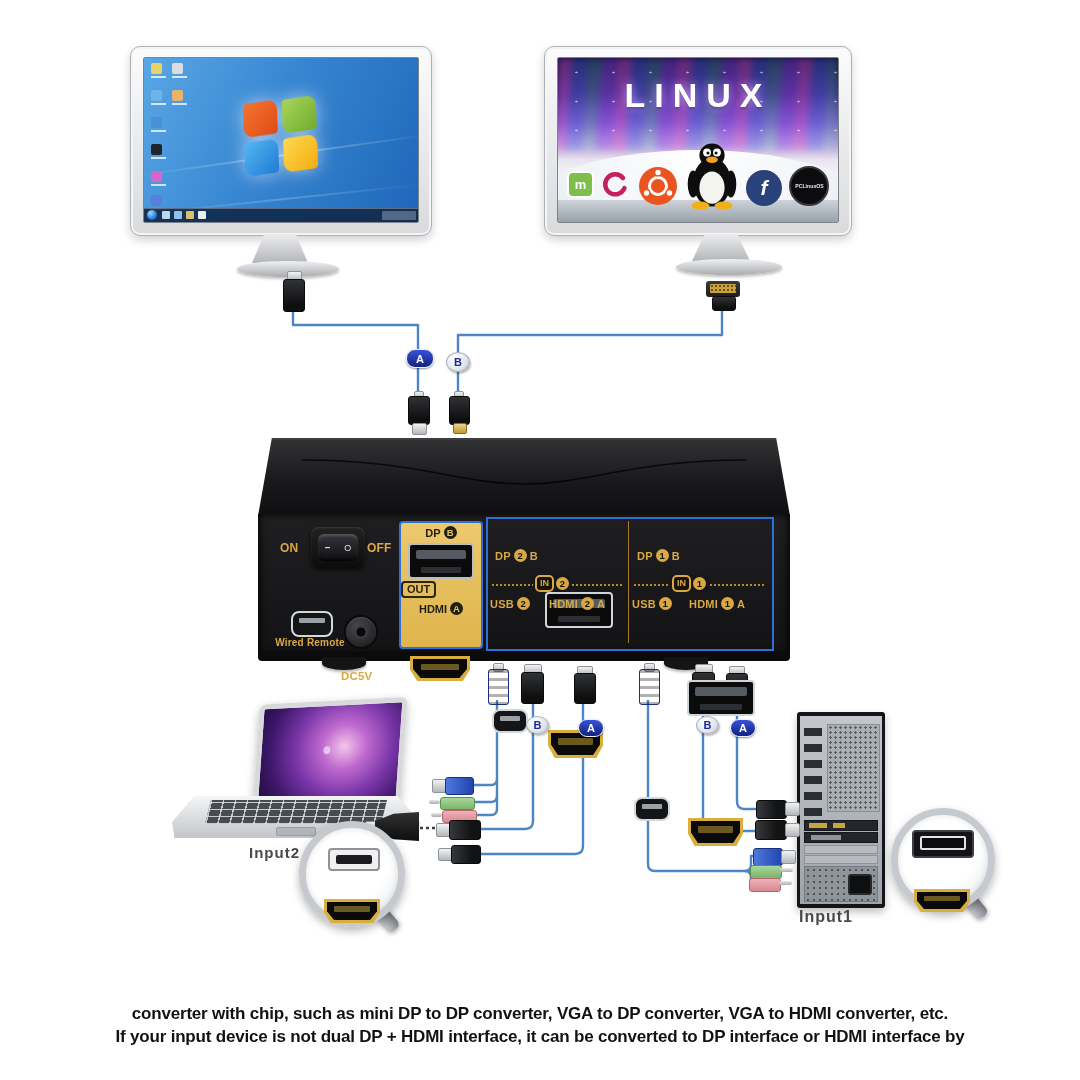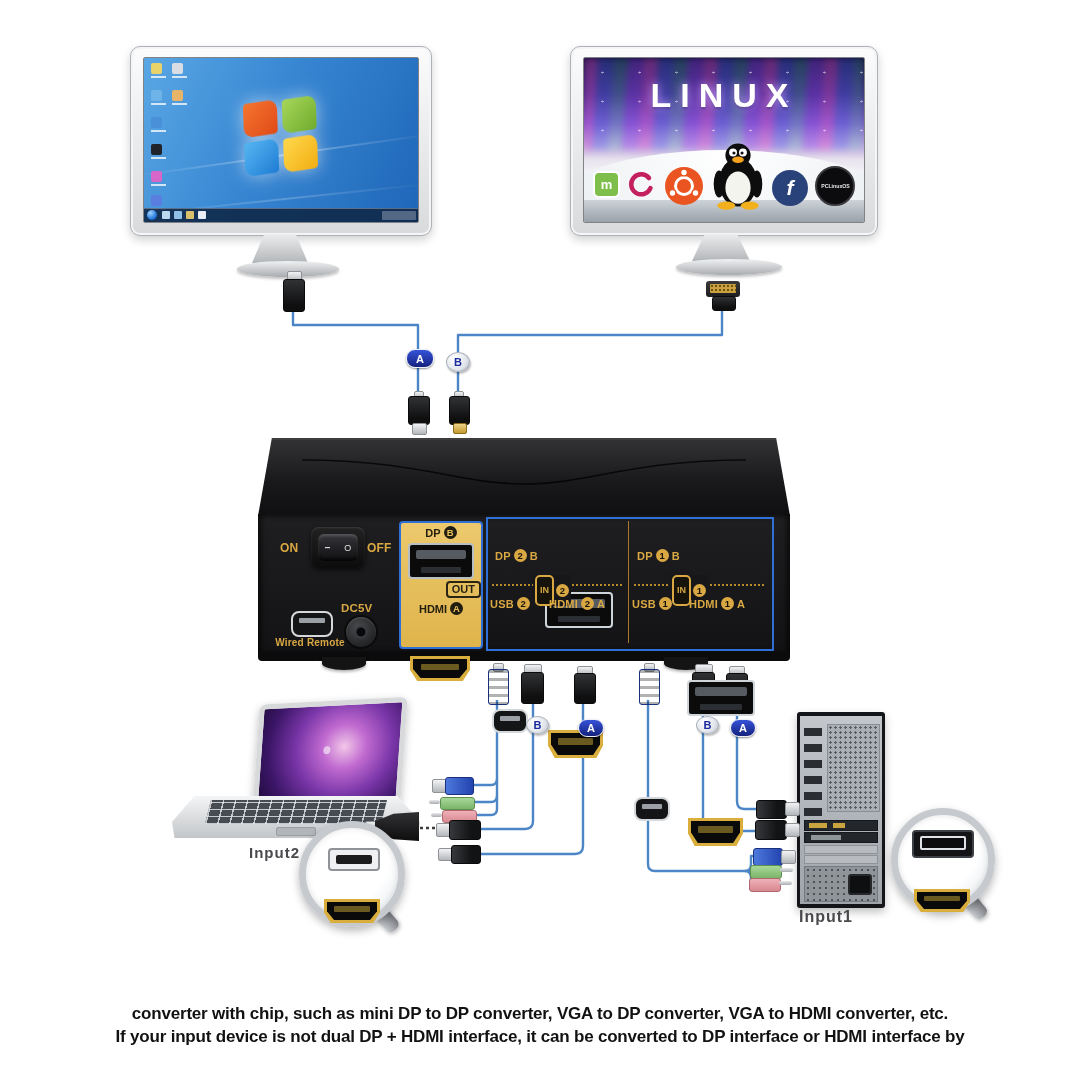--- a/index.html
+++ b/index.html
@@ -31,21 +31,21 @@
   .box-top{background:linear-gradient(180deg,#323234,#19191b 55%,#0f0f11);clip-path:polygon(2.6% 0,97.4% 0,100% 100%,0 100%);border-top:2px solid #3d3d40;}
   .box-front{background:linear-gradient(180deg,#1f1f21,#131315);box-shadow:inset 3px 0 6px rgba(0,0,0,.6), inset -3px 0 6px rgba(0,0,0,.6);}
   .box-bottom{background:#0b0b0c;border-radius:0 0 4px 4px;}
   .foot{background:#141414;border-radius:0 0 50% 50%;box-shadow:0 2px 3px rgba(0,0,0,.3);}
   .gold{color:#d9a843;font-weight:bold;letter-spacing:.2px;}
   .numc{width:13px;height:13px;border-radius:50%;background:#d9a843;color:#17130a;font-weight:bold;font-size:9.5px;
         display:inline-flex;align-items:center;justify-content:center;}
   .numc-dark{width:13px;height:13px;border-radius:50%;background:#211d10;color:#e8c25a;font-weight:bold;font-size:9.5px;
         display:inline-flex;align-items:center;justify-content:center;}
   .in-pill{border:2px solid #d9a843;color:#d9a843;background:#16130a;border-radius:5px;font-size:9px;font-weight:bold;
-        padding:8px 3px;line-height:11px;display:inline-block;}
+        padding:1px 3px;line-height:11px;display:inline-block;}
   .lblrow{display:flex;align-items:center;gap:3px;font-size:11px;}
   .dotted{border-top:2px dotted #b98a28;height:0;}
   .dp-port{background:#0b0b0c;border:2px solid #cfd4d8;border-radius:4px;position:relative;}
   .dp-port::before{content:"";position:absolute;left:6px;right:6px;top:5px;height:9px;background:#565b61;border-radius:2px;}
   .dp-port::after{content:"";position:absolute;left:11px;right:11px;bottom:4px;height:6px;background:#2b2e32;border-radius:1px;}
   .hdmi-port{background:#d9ae3c;clip-path:polygon(0 0,100% 0,100% 55%,88% 100%,12% 100%,0 55%);position:relative;}
   .hdmi-port::before{content:"";position:absolute;inset:3px;background:#0a0a0a;clip-path:polygon(0 0,100% 0,100% 52%,86% 100%,14% 100%,0 52%);}
   .hdmi-port::after{content:"";position:absolute;left:18%;right:18%;top:30%;height:24%;background:#6b5a20;border-radius:1px;}
   .musb-port{background:#141517;border:2px solid #d5d8db;border-radius:8px;position:relative;}
   .musb-port::before{content:"";position:absolute;left:6px;right:6px;top:5px;height:5px;background:#9aa0a6;border-radius:1px;}
@@ -170,21 +170,21 @@
         <div class="abs" style="left:54px;top:2px;width:8px;height:8px;background:#e8eef4;border-radius:1px"></div>
         <div class="abs" style="right:2px;top:2px;width:34px;height:9px;background:rgba(255,255,255,.28);border-radius:1px"></div>
       </div>
     </div>
   </div>
   <div class="abs neck" style="left:252px;top:234px;width:56px;height:29px;z-index:2"></div>
   <div class="abs mbase" style="left:237px;top:261px;width:102px;height:16px;z-index:2"></div>
   <div class="abs tip" style="left:287px;top:271px;width:13px;height:9px;z-index:3"></div>
   <div class="abs pbody-v" style="left:283px;top:279px;width:20px;height:31px;z-index:3"></div>
 
-  <div class="abs bezel" style="left:570px;top:46px;width:306px;height:188px;z-index:2">
+  <div class="abs bezel" style="left:544px;top:46px;width:306px;height:188px;z-index:2">
     <div class="abs screen lin-bg" style="left:12px;top:10px;width:280px;height:164px">
       <div class="abs aurora" style="left:0;top:0;width:280px;height:92px"></div>
       <div class="abs stars" style="left:0;top:0;width:280px;height:80px"></div>
       <div class="abs linux-title" style="left:0;top:18px;width:280px">LINUX</div>
       <div class="abs planet" style="left:-56px;top:92px;width:392px;height:150px"></div>
       <div class="abs" style="left:0;bottom:0;width:280px;height:22px;background:linear-gradient(180deg,#cdd3d8,#99a1aa)"></div>
 
       <div class="abs" style="left:0;bottom:10px;width:280px;height:76px;display:flex;align-items:flex-end;justify-content:center;gap:7px">
         <div class="logo-circle" style="width:23px;height:23px;border-radius:6px;background:#7ebe4a;border:2px solid #fff;color:#fff;font-weight:bold;font-size:13px;margin-bottom:14px">
             <span>m</span>
@@ -258,29 +258,29 @@
     <div class="rocker-in abs" style="left:7px;top:7px;width:40px;height:27px;font-size:10px">
       <span style="font-weight:bold">−</span>
       <span style="font-size:9px">O</span>
     </div>
   </div>
   <div class="abs gold" style="left:367px;top:541px;font-size:12px;z-index:3">OFF</div>
 
   <div class="abs musb-port" style="left:291px;top:611px;width:38px;height:22px;z-index:3"></div>
   <div class="abs gold" style="left:262px;top:637px;width:96px;text-align:center;font-size:10px;z-index:3">Wired Remote</div>
   <div class="abs dc-jack" style="left:346px;top:591px;width:30px;height:30px;z-index:3"></div>
-  <div class="abs gold" style="left:341px;top:602px;font-size:11.5px;z-index:3">DC5V</div>
+  <div class="abs gold" style="left:341px;top:670px;font-size:11.5px;z-index:3">DC5V</div>
 
   <div class="abs out-panel" style="left:399px;top:521px;width:80px;height:124px;z-index:3">
     <div class="abs lblrow dark-on-yellow" style="left:0;top:3px;width:80px;justify-content:center">
       <span>DP</span>
         <span class="numc-dark">B</span>
     </div>
     <div class="abs dp-port" style="left:7px;top:20px;width:62px;height:32px;border-color:#b9bec3"></div>
-    <div class="abs" style="left:0;top:58px;width:80px;display:flex;justify-content:flex-end">
+    <div class="abs" style="left:0;top:58px;width:80px;display:flex;justify-content:flex-start">
       <span class="out-badge">OUT</span>
     </div>
     <div class="abs lblrow dark-on-yellow" style="left:0;top:79px;width:80px;justify-content:center">
       <span>HDMI</span>
         <span class="numc-dark">A</span>
     </div>
     <div class="abs hdmi-port" style="left:9px;top:97px;width:60px;height:25px"></div>
   </div>
 
   <div class="abs" style="left:486px;top:517px;width:284px;height:130px;border:2px solid #2f6fd8;z-index:3"></div>

